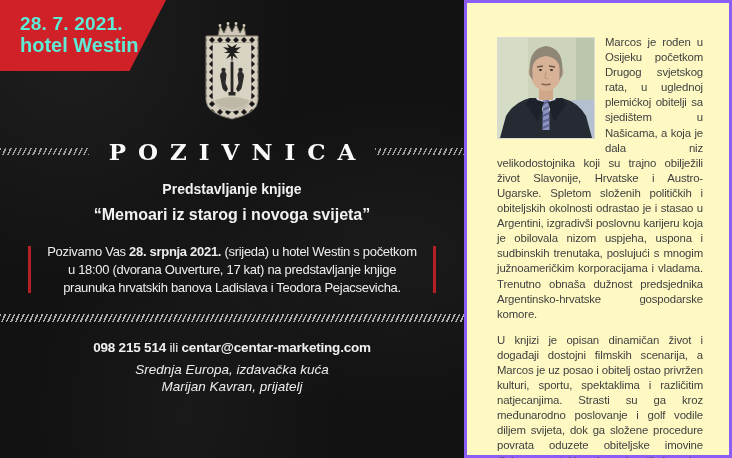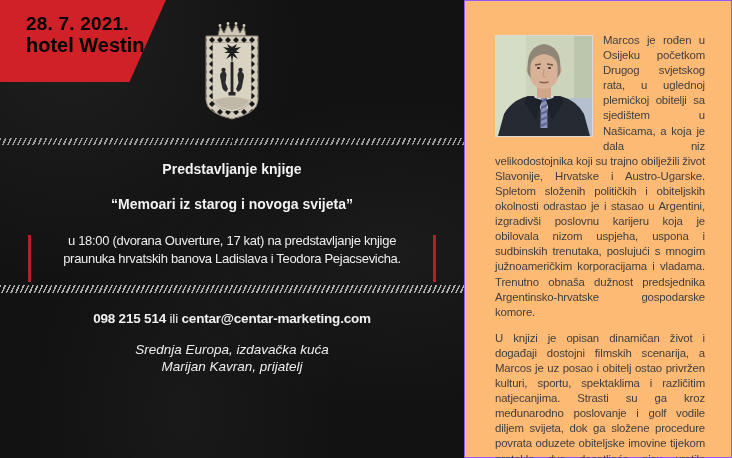--- a/index.html
+++ b/index.html
@@ -11,62 +11,62 @@
   .left-panel{
     position:relative;width:464px;height:458px;flex:0 0 464px;box-sizing:border-box;
     color:#f2f2f2;
     background:
       radial-gradient(ellipse at 15% 8%, rgba(255,255,255,0.055), transparent 42%),
       radial-gradient(ellipse at 85% 55%, rgba(255,255,255,0.04), transparent 45%),
       radial-gradient(ellipse at 40% 90%, rgba(255,255,255,0.03), transparent 40%),
       #121212;
   }
   .badge{
-    position:absolute;top:0;left:0;width:166px;height:82px;box-sizing:border-box;
+    position:absolute;top:0;left:0;width:166px;height:71px;box-sizing:border-box;
     background:#cf2127;
     clip-path:polygon(0 0,100% 0,78% 100%,0 100%);
-    padding:13px 0 0 26px;color:#000000;
+    padding:13px 0 0 20px;color:#5eead4;
   }
   .badge-date{font-size:19px;font-weight:800;line-height:22px;letter-spacing:.2px;}
   .badge-venue{font-size:20px;font-weight:700;line-height:21px;}
   .coat{display:block;margin:20px auto 0;}
   .title-row{display:flex;align-items:center;margin-top:14px;}
   .hatch{
     flex:1;height:7px;
     background:repeating-linear-gradient(115deg,#b5b5b5 0 1.5px,transparent 1.5px 4.6px);
     opacity:.85;
   }
   .main-title{
     margin:0 8px;font-family:"DejaVu Serif",serif;font-weight:700;
     font-size:23px;letter-spacing:12px;padding-left:12px;color:#fafafa;white-space:nowrap;
   }
   .sub1{margin-top:12px;text-align:center;font-size:14px;font-weight:700;line-height:24px;}
-  .sub2{margin-top:11px;text-align:center;font-size:14px;font-weight:700;line-height:24px;}
+  .sub2{margin-top:2px;text-align:center;font-size:16px;font-weight:700;line-height:24px;}
   .sub3{margin-top:3px;text-align:center;font-size:21px;font-weight:800;letter-spacing:-.3px;line-height:26px;}
   .invite-block{
     position:relative;margin:16px 34px 0;text-align:center;
     font-size:13px;line-height:18px;letter-spacing:-.3px;color:#ededed;
   }
   .invite-block b{font-weight:700;}
   .red-bar{position:absolute;top:3px;width:3px;height:47px;background:#b42025;}
   .red-bar.l{left:-6px;}
   .red-bar.r{right:-6px;}
   .invite-line{white-space:nowrap;}
   .divider{
     margin-top:17px;height:8px;width:100%;
     background:repeating-linear-gradient(115deg,#bdbdbd 0 1.5px,transparent 1.5px 4.2px);
     opacity:.9;
   }
   .rsvp{margin-top:17px;text-align:center;font-size:13.5px;line-height:18px;letter-spacing:-.2px;color:#f0f0f0;}
   .rsvp b{font-weight:700;}
-  .publisher{margin-top:14px;text-align:center;font-style:italic;font-size:13.5px;line-height:16.5px;color:#ededed;}
+  .publisher{margin-top:5px;text-align:center;font-style:italic;font-size:13.5px;line-height:16.5px;color:#ededed;}
   
   .right-panel{
-    flex:1;background:#fdba74;box-sizing:border-box;
-    border:1px solid #8b5cf6;
+    flex:1;background:#fef9c3;box-sizing:border-box;
+    border:3px solid #8b5cf6;
     padding:32px 26px 10px 30px;
     color:#3f3f3f;
   }
   .bio{font-size:11.4px;line-height:15.1px;text-align:justify;letter-spacing:-.15px;}
   .bio p{margin:0 0 11px;}
   .photo{
     float:left;width:98px;height:102px;margin:2px 10px 4px 0;
     border:1px solid #d9d9d9;box-sizing:border-box;overflow:hidden;background:#cdd6bd;
   }
   .photo svg{display:block;}
@@ -110,29 +110,31 @@
       <path d="M22 52 q-2 1 -2 4 l1.5 8 q.5 4 2 6 l2.5 2 2 -3 -2.5 -6 1 -8 q0 -3 -2.5 -3.5 Z" fill="#2a2a2a"></path>
       <circle cx="23.5" cy="50" r="2.2" fill="#2a2a2a"></circle>
       <path d="M42 52 q2 1 2 4 l-1.5 8 q-.5 4 -2 6 l-2.5 2 -2 -3 2.5 -6 -1 -8 q0 -3 2.5 -3.5 Z" fill="#2a2a2a"></path>
       <circle cx="40.5" cy="50" r="2.2" fill="#2a2a2a"></circle>
 
       <path d="M15 80 Q32 74 49 80 Q49 86 32 90 Q15 86 15 80 Z" fill="#b8b1a0" opacity=".8"></path>
     </svg>
 
     <div class="title-row">
       <span class="hatch"></span>
+      <h1 class="main-title">POZIVNICA</h1>
       <span class="hatch"></span>
     </div>
 
     <div class="sub1">Predstavljanje knjige</div>
     <div class="sub2">“Memoari iz starog i novoga svijeta”</div>
 
     <div class="invite-block">
       <span class="red-bar l"></span>
       <span class="red-bar r"></span>
+      <div class="invite-line"><span>Pozivamo Vas</span> <b>28. srpnja 2021.</b> <span>(srijeda) u hotel Westin s početkom</span></div>
       <div class="invite-line">u 18:00 (dvorana Ouverture, 17 kat) na predstavljanje knjige</div>
       <div class="invite-line">praunuka hrvatskih banova Ladislava i Teodora Pejacsevicha.</div>
     </div>
 
     <div class="divider"></div>
 
     <div class="rsvp">
       <div><b>098 215 514</b> <span>ili</span> <b>centar@centar-marketing.com</b></div>
     </div>
 

